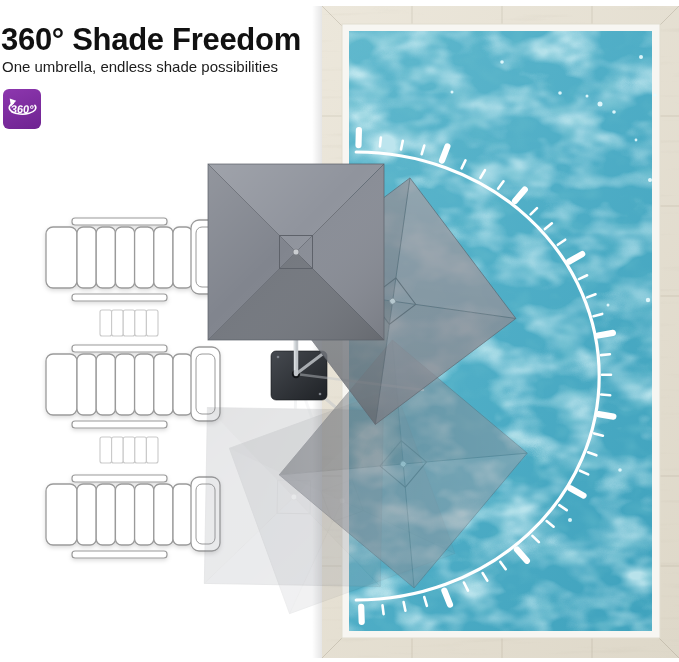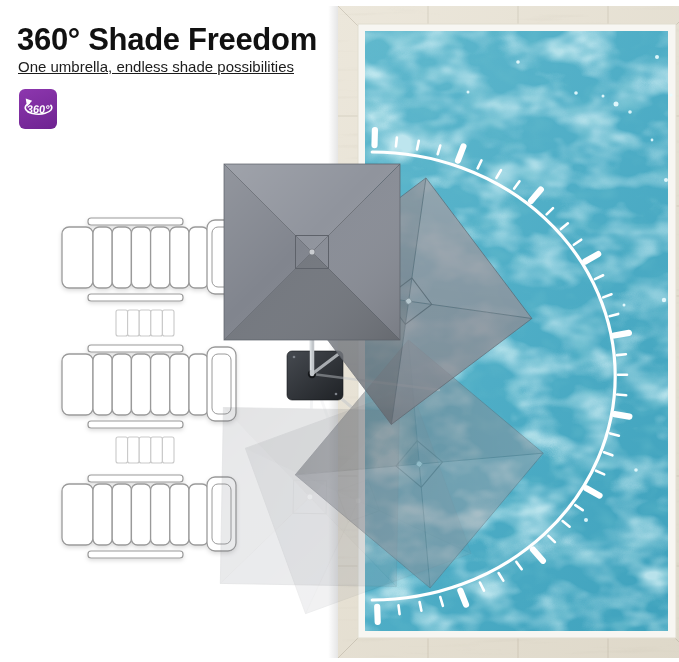--- a/index.html
+++ b/index.html
@@ -1,30 +1,30 @@
 <!DOCTYPE html>
 <html><head>
 <meta charset="utf-8">
 <style>
   html,body{margin:0;padding:0;}
   body{
     width:679px;height:662px;position:relative;overflow:hidden;
     background:#ffffff;
     font-family:"Liberation Sans", sans-serif;
   }
-  .stage{position:absolute;inset:0;margin-left:16px;}
+  .stage{position:absolute;inset:0;}
   svg#scene{position:absolute;left:0;top:0;}
   header{position:absolute;left:0;top:0;width:330px;z-index:5;}
   h1.title{
     position:absolute;left:1px;top:22px;margin:0;
     font-size:31px;font-weight:bold;color:#111;letter-spacing:-0.3px;white-space:nowrap;
   }
   p.subtitle{
     position:absolute;left:2px;top:58px;margin:0;
-    font-size:15px;color:#1c1c1c;white-space:nowrap;text-decoration:underline;
+    font-size:15px;color:#1c1c1c;white-space:nowrap;
   }
   .badge{
     position:absolute;left:3px;top:89px;width:38px;height:40px;
     background:linear-gradient(160deg,#8d37ae,#6e2391);
     border-radius:6px;display:flex;align-items:center;justify-content:center;
     color:#fff;font-size:11px;font-weight:bold;
   }
   .badge .lbl{position:relative;z-index:1;transform:skewX(-6deg);}
   .badge svg{position:absolute;left:2px;top:9px;z-index:2;pointer-events:none;}
 </style>

